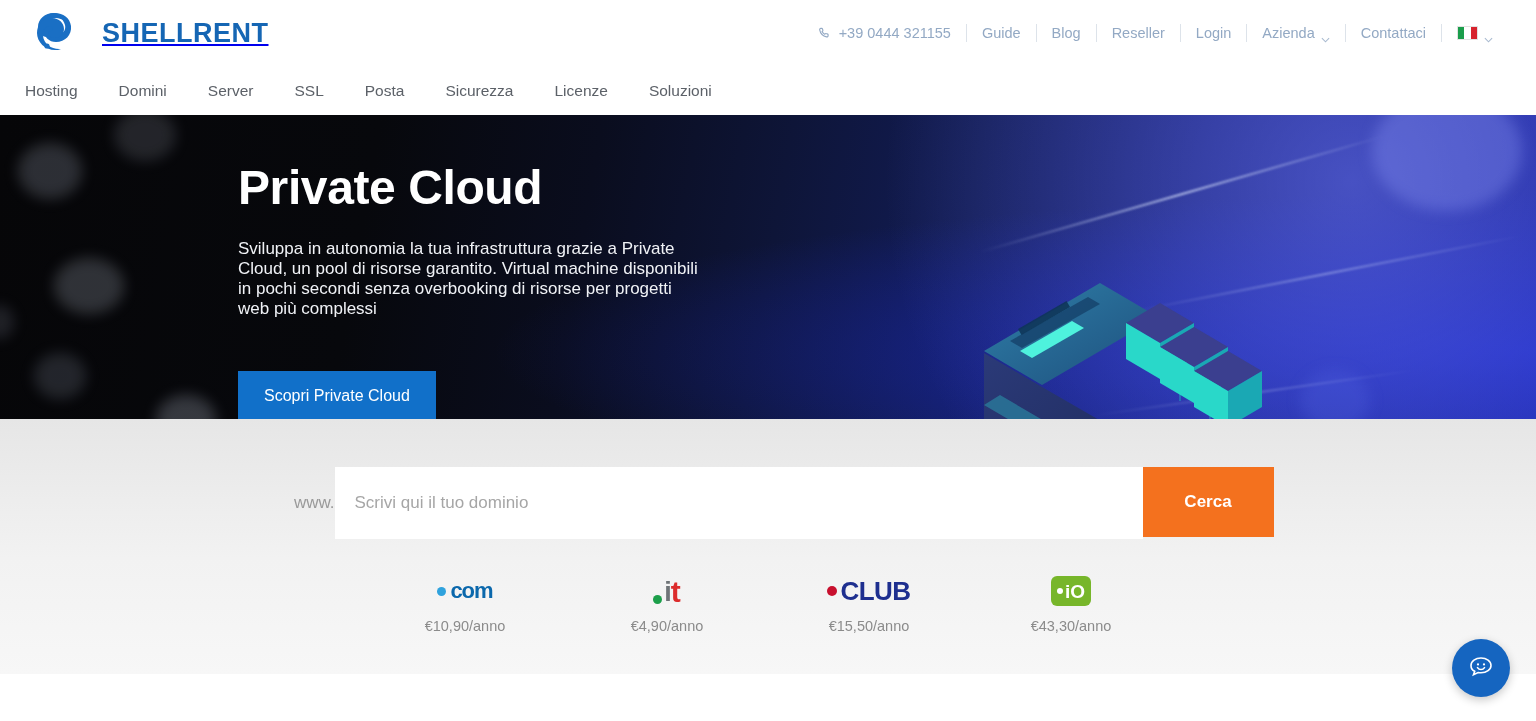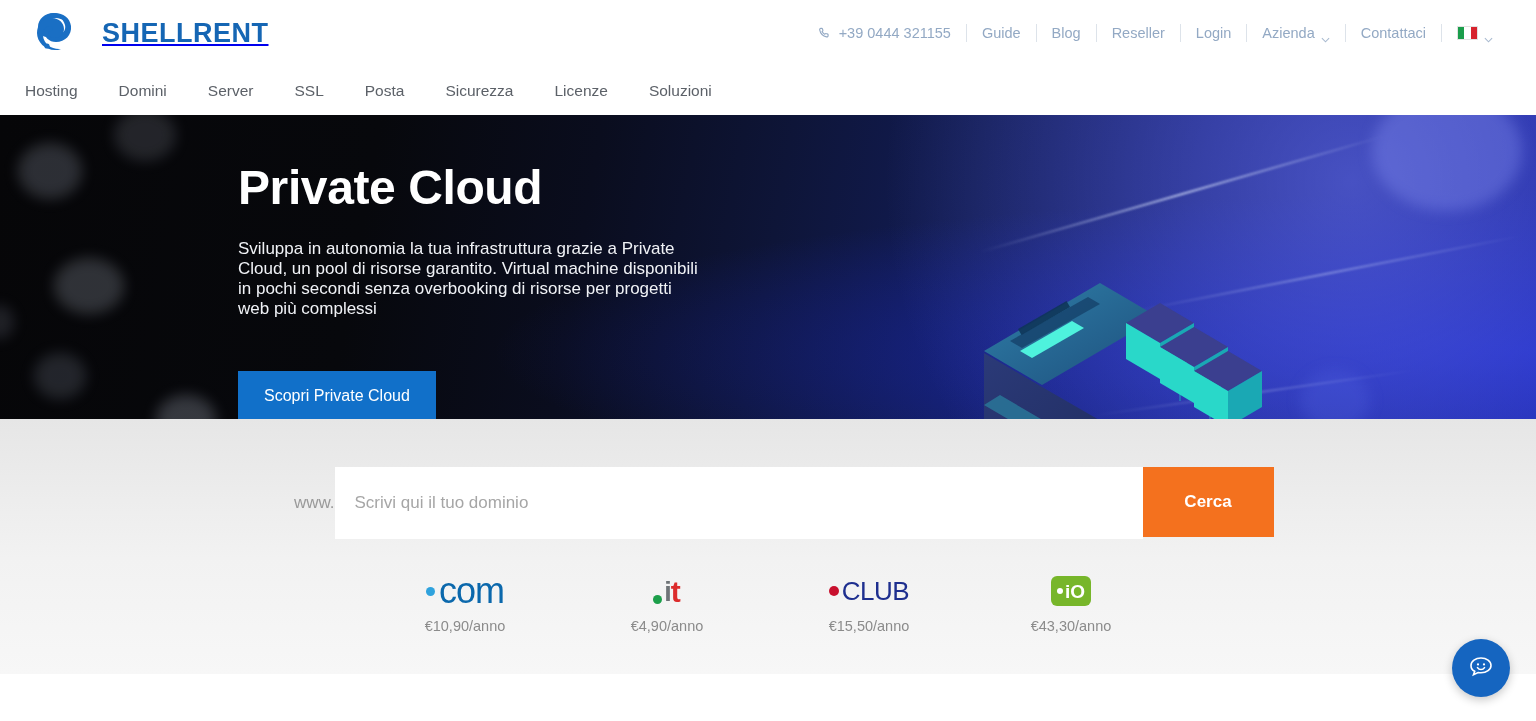--- a/index.html
+++ b/index.html
@@ -158,27 +158,27 @@
     margin-top: 37px;
   }
   .tld {
     display: flex; flex-direction: column;
     align-items: center; gap: 12px;
     width: 110px;
   }
   .tld-logo { height: 30px; display: flex; align-items: center; justify-content: center; }
   .tld-price { font-size: 14.5px; color: #8b8b8b; }
 
-  .dotcom { font-size: 36px; font-weight: normal; color: #0b68ac; letter-spacing: -1px; display:flex; align-items:center;}
+  .dotcom { font-size: 22px; font-weight: bold; color: #0b68ac; letter-spacing: -1px; display:flex; align-items:center;}
   .dotcom .d { width: 9px; height: 9px; border-radius: 50%; background: #2fa2dd; margin-right: 4px; }
   .dotit { display: flex; align-items: flex-end; height: 30px; }
   .dotit .d { width: 9px; height: 9px; border-radius: 50%; background: #1c9f4a; margin-right: 2px; margin-bottom: 2px;}
   .dotit .i { font-size: 27px; font-weight: bold; color: #6e7377; line-height: .95; }
   .dotit .t { font-size: 30px; font-weight: bold; color: #dc2c2c; line-height: .95; margin-left: -1px;}
-  .dotclub { display:flex; align-items:center; font-size: 26px; font-weight: normal; color: #1e2f8f; letter-spacing: -0.5px;}
+  .dotclub { display:flex; align-items:center; font-size: 26px; font-weight: bold; color: #1e2f8f; letter-spacing: -0.5px;}
   .dotclub .d { width: 10px; height: 10px; border-radius: 50%; background: #c8102e; margin-right: 3px; }
   .dotio {
     width: 40px; height: 30px; border-radius: 6px;
     background: #77b62a;
     display: flex; align-items: center; justify-content: center;
     gap: 2px;
   }
   .dotio .d { width: 6px; height: 6px; border-radius: 50%; background: #ffffff; }
   .dotio .txt { color: #ffffff; font-size: 19px; font-weight: bold; line-height: 1; }
 

